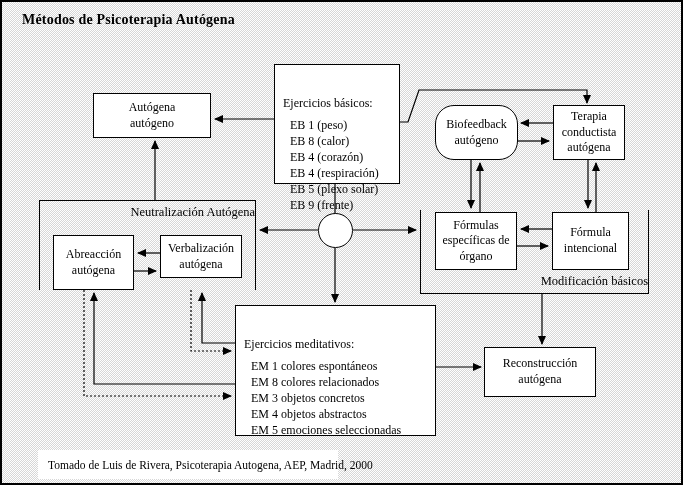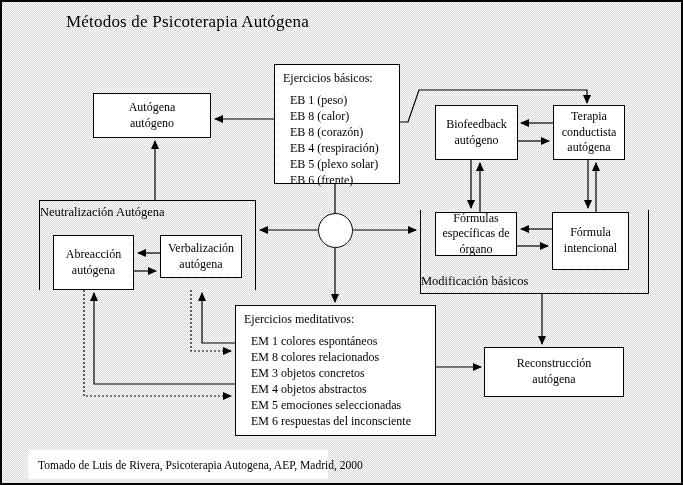--- a/index.html
+++ b/index.html
@@ -8,52 +8,52 @@
     border:2px solid #000;
     background-color:#ffffff;
     background-image: conic-gradient(#d7d7d7 25%, #ffffff 0 50%, #d7d7d7 0 75%, #ffffff 0);
     background-size:2px 2px;
     font-family:"Liberation Serif","DejaVu Serif",serif;
     color:#000;
     overflow:hidden;
   }
   .title {
     position:absolute; left:20px; top:10px;
-    font-size:17px; font-weight:normal; letter-spacing:0.2px;margin-left:44px;
+    font-size:14px; font-weight:bold; letter-spacing:0.2px;
   }
   svg.wires { position:absolute; left:0; top:0; width:683px; height:485px; }
   svg.wires line, svg.wires polyline { stroke:#000; stroke-width:1.2; fill:none; }
   .dotted { stroke-dasharray:2 2; }
   .box {
     position:absolute; background:#fff; border:1px solid #000; box-sizing:border-box;
     display:flex; align-items:center; justify-content:center;
     text-align:center; font-size:12px; line-height:1.3; padding:2px;
   }
   .frame {
     position:absolute; box-sizing:border-box; border:1px solid #000; background:transparent;
   }
   .frame.open-bottom { border-bottom:none; }
   .frame.open-top { border-top:none; }
   .frame-label {
-    position:absolute; left:0; right:0; text-align:left; font-size:12.5px;
+    position:absolute; left:0; right:0; text-align:right; font-size:12.5px;
   }
   .frame-label.at-top { top:4px; }
   .frame-label.at-bottom { bottom:4px; }
   .junction {
     position:absolute; left:316px; top:211px; width:35px; height:35px;
     box-sizing:border-box; background:#fff; border:1px solid #000; border-radius:50%;
   }
   .list-box {
     position:absolute; background:#fff; border:1px solid #000; box-sizing:border-box;
     font-size:12px; padding:6px 4px 0 8px;
   }
-  .list-box .list-title { display:block; margin-bottom:6px; white-space:nowrap; }
+  .list-box .list-title { display:block; margin-bottom:6px; white-space:nowrap;margin-top:25px; }
   .list-box .list-item { display:block; padding-left:7px; line-height:16px; white-space:nowrap; }
   .footer-box {
-    position:absolute; left:26px; top:448px; width:300px; height:29px;
+    position:absolute; left:36px; top:448px; width:300px; height:29px;
     background:#fff; display:flex; align-items:center;
     font-size:11.5px; padding-left:10px; box-sizing:border-box; white-space:nowrap;
   }
 </style>
 </head>
 <body>
 
 <div class="canvas">
 
   <svg class="wires">
@@ -109,49 +109,48 @@
     <div class="frame-label at-top">Neutralización Autógena</div>
   </div>
   <div class="frame open-top" style="left:418px; top:208px; width:229px; height:84px;">
     <div class="frame-label at-bottom">Modificación básicos</div>
   </div>
 
   <div class="list-box" style="left:272px; top:62px; width:126px; height:120px;">
     <span class="list-title">Ejercicios básicos:</span>
     <span class="list-item">EB 1 (peso)</span>
     <span class="list-item">EB 8 (calor)</span>
-    <span class="list-item">EB 8 (corazón)</span>
+    <span class="list-item">EB 4 (corazón)</span>
     <span class="list-item">EB 4 (respiración)</span>
     <span class="list-item">EB 5 (plexo solar)</span>
-    <span class="list-item">EB 6 (frente)</span>
+    <span class="list-item">EB 9 (frente)</span>
   </div>
 
   <div class="list-box" style="left:233px; top:303px; width:201px; height:131px;">
     <span class="list-title">Ejercicios meditativos:</span>
     <span class="list-item">EM 1 colores espontáneos</span>
     <span class="list-item">EM 8 colores relacionados</span>
     <span class="list-item">EM 3 objetos concretos</span>
     <span class="list-item">EM 4 objetos abstractos</span>
     <span class="list-item">EM 5 emociones seleccionadas</span>
-    <span class="list-item">EM 6 respuestas del inconsciente</span>
   </div>
 
   <div class="box" style="left:91px; top:91px; width:118px; height:45px; padding:2px 18px;">Autógena autógeno</div>
 
-  <div class="box" style="left:433px; top:103px; width:83px; height:55px;">Biofeedback autógeno</div>
+  <div class="box" style="left:433px; top:103px; width:83px; height:55px;border-radius:19px;">Biofeedback autógeno</div>
 
   <div class="box" style="left:551px; top:103px; width:72px; height:55px;">Terapia conductista autógena</div>
 
   <div class="box" style="left:51px; top:233px; width:81px; height:55px;">Abreacción autógena</div>
 
   <div class="box" style="left:158px; top:233px; width:82px; height:43px;">Verbalización autógena</div>
 
-  <div class="box" style="left:433px; top:210px; width:82px; height:44px;">Fórmulas específicas de órgano</div>
+  <div class="box" style="left:433px; top:210px; width:82px; height:58px;">Fórmulas específicas de órgano</div>
 
   <div class="box" style="left:550px; top:210px; width:77px; height:58px;">Fórmula intencional</div>
 
-  <div class="box" style="left:482px; top:345px; width:140px; height:50px; padding:2px 14px;">Reconstrucción autógena</div>
+  <div class="box" style="left:482px; top:345px; width:112px; height:50px; padding:2px 14px;">Reconstrucción autógena</div>
 
   <div class="junction"></div>
 
   <div class="footer-box">Tomado de Luis de Rivera, Psicoterapia Autogena, AEP, Madrid, 2000</div>
 
 </div>
 
 </body></html>

